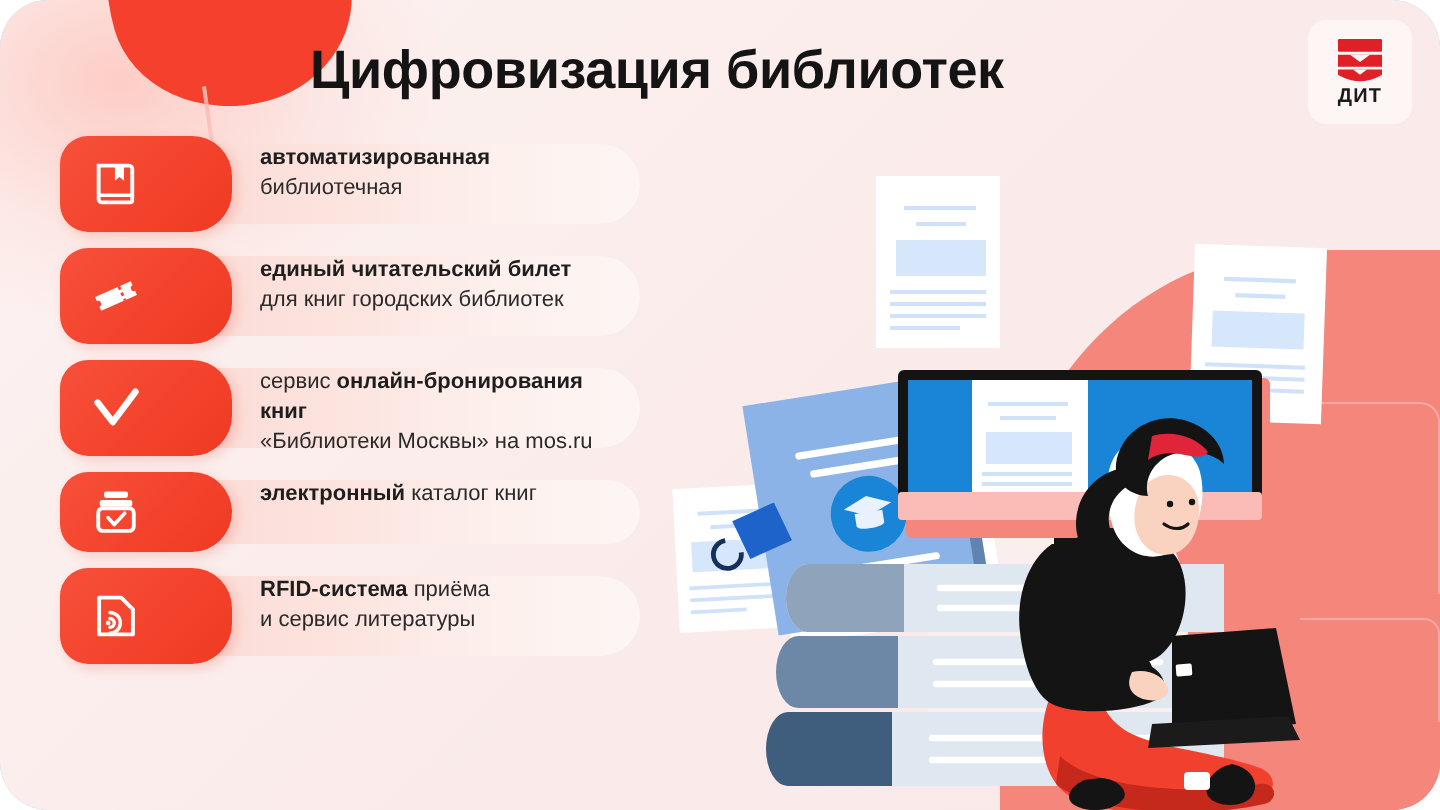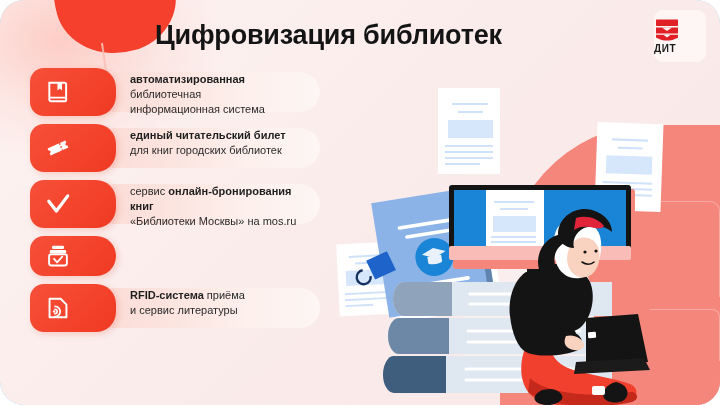--- a/index.html
+++ b/index.html
@@ -77,21 +77,21 @@
   }
 
   
   .logo-box {
     position: absolute;
     right: 14px; top: 10px;
     width: 52px; height: 52px;
     background: #fdf6f5;
     border-radius: 9px;
     display: flex; flex-direction: column;
-    justify-content: center;
+    align-items: center; justify-content: center;
     gap: 3px;
   }
   .logo-mark { width: 26px; height: 23px; display:block; }
   .logo-text {
     font-size: 10px; font-weight: 800;
     letter-spacing: 0.6px; color: #1b1b1b;
     line-height: 1;
   }
 
   
@@ -167,21 +167,20 @@
     </svg>
     <div class="logo-text">ДИТ</div>
   </div>
 
   <div class="features">
 
     <div class="feature two-line">
       <div class="pill-body">
         <div class="pill-text">
           <b>автоматизированная</b><span class="reg"> библиотечная</span><br>
-          <span class="reg">информационная система</span>
         </div>
       </div>
       <div class="pill-badge">
         <svg viewBox="0 0 24 24">
           <path d="M4 3.5h14a1.5 1.5 0 0 1 1.5 1.5v14.5a1 1 0 0 1-1 1H5.5A1.5 1.5 0 0 1 4 19z" fill="none" stroke="#fff" stroke-width="1.8"></path>
           <path d="M4 17.2h15.5" stroke="#fff" stroke-width="1.6"></path>
           <path d="M11.5 3.5h4.2v7l-2.1-1.7-2.1 1.7z" fill="#fff"></path>
         </svg>
       </div>
     </div>
@@ -211,20 +210,25 @@
         </div>
       </div>
       <div class="pill-badge">
         <svg viewBox="0 0 24 24">
           <path d="M3.5 9.5 L10.5 18.5 L21 4.5" fill="none" stroke="#fff" stroke-width="3" stroke-linecap="round" stroke-linejoin="round"></path>
         </svg>
       </div>
     </div>
 
     <div class="feature one-line">
+      <div class="pill-body">
+        <div class="pill-text">
+          <b>электронный</b><span class="reg"> каталог книг</span>
+        </div>
+      </div>
       <div class="pill-badge">
         <svg viewBox="0 0 24 24">
           <rect x="6.5" y="2.5" width="11" height="3" rx="1" fill="#fff"></rect>
           <rect x="4.5" y="6.5" width="15" height="3" rx="1" fill="#fff"></rect>
           <rect x="3.8" y="10.3" width="16.4" height="10.4" rx="2" fill="none" stroke="#fff" stroke-width="1.8"></rect>
           <path d="M8.3 14.6 L11.2 17.8 L16 12.6" fill="none" stroke="#fff" stroke-width="1.7" stroke-linecap="round" stroke-linejoin="round"></path>
         </svg>
       </div>
     </div>
 

